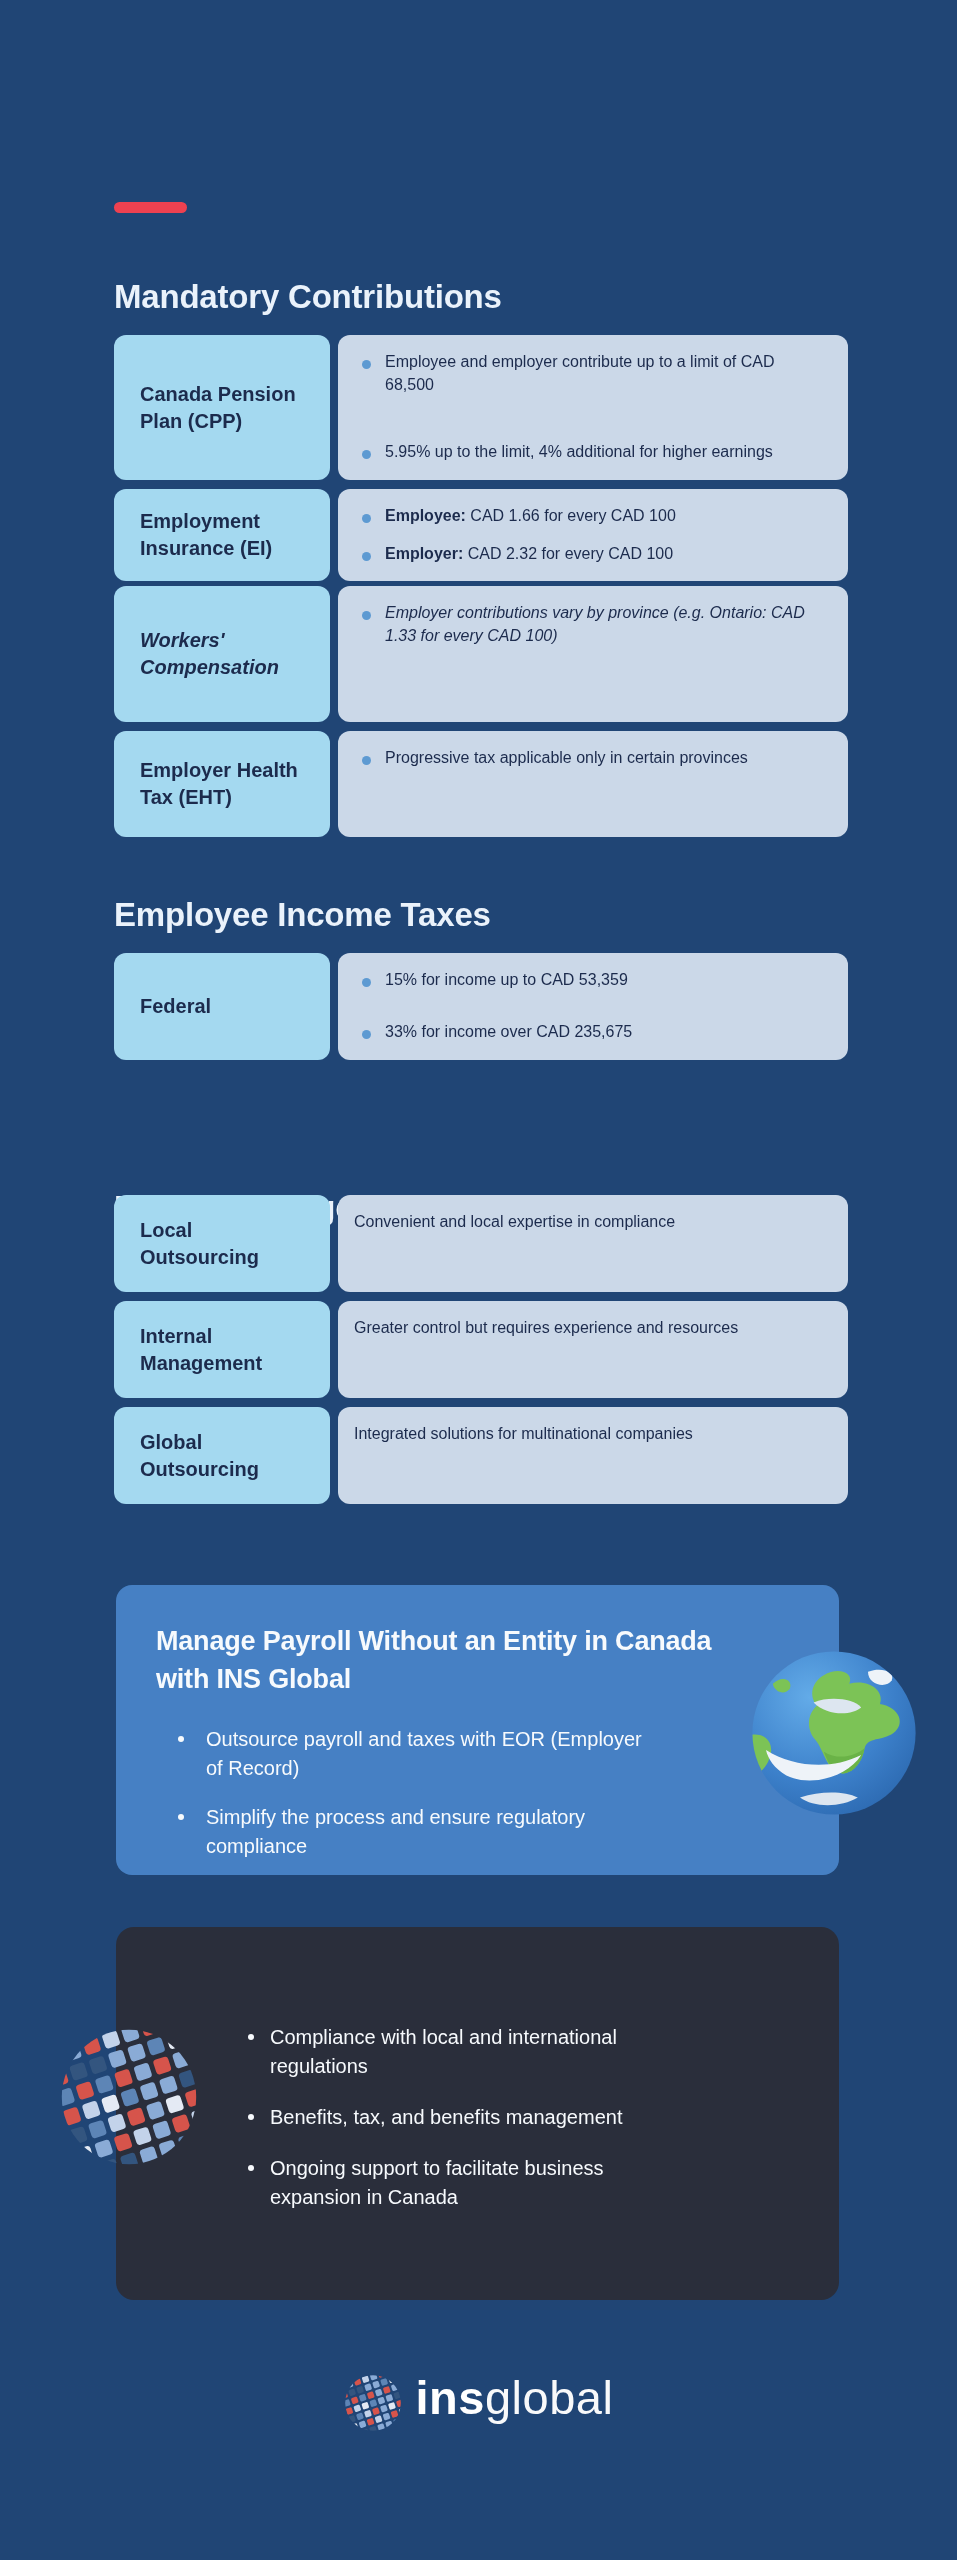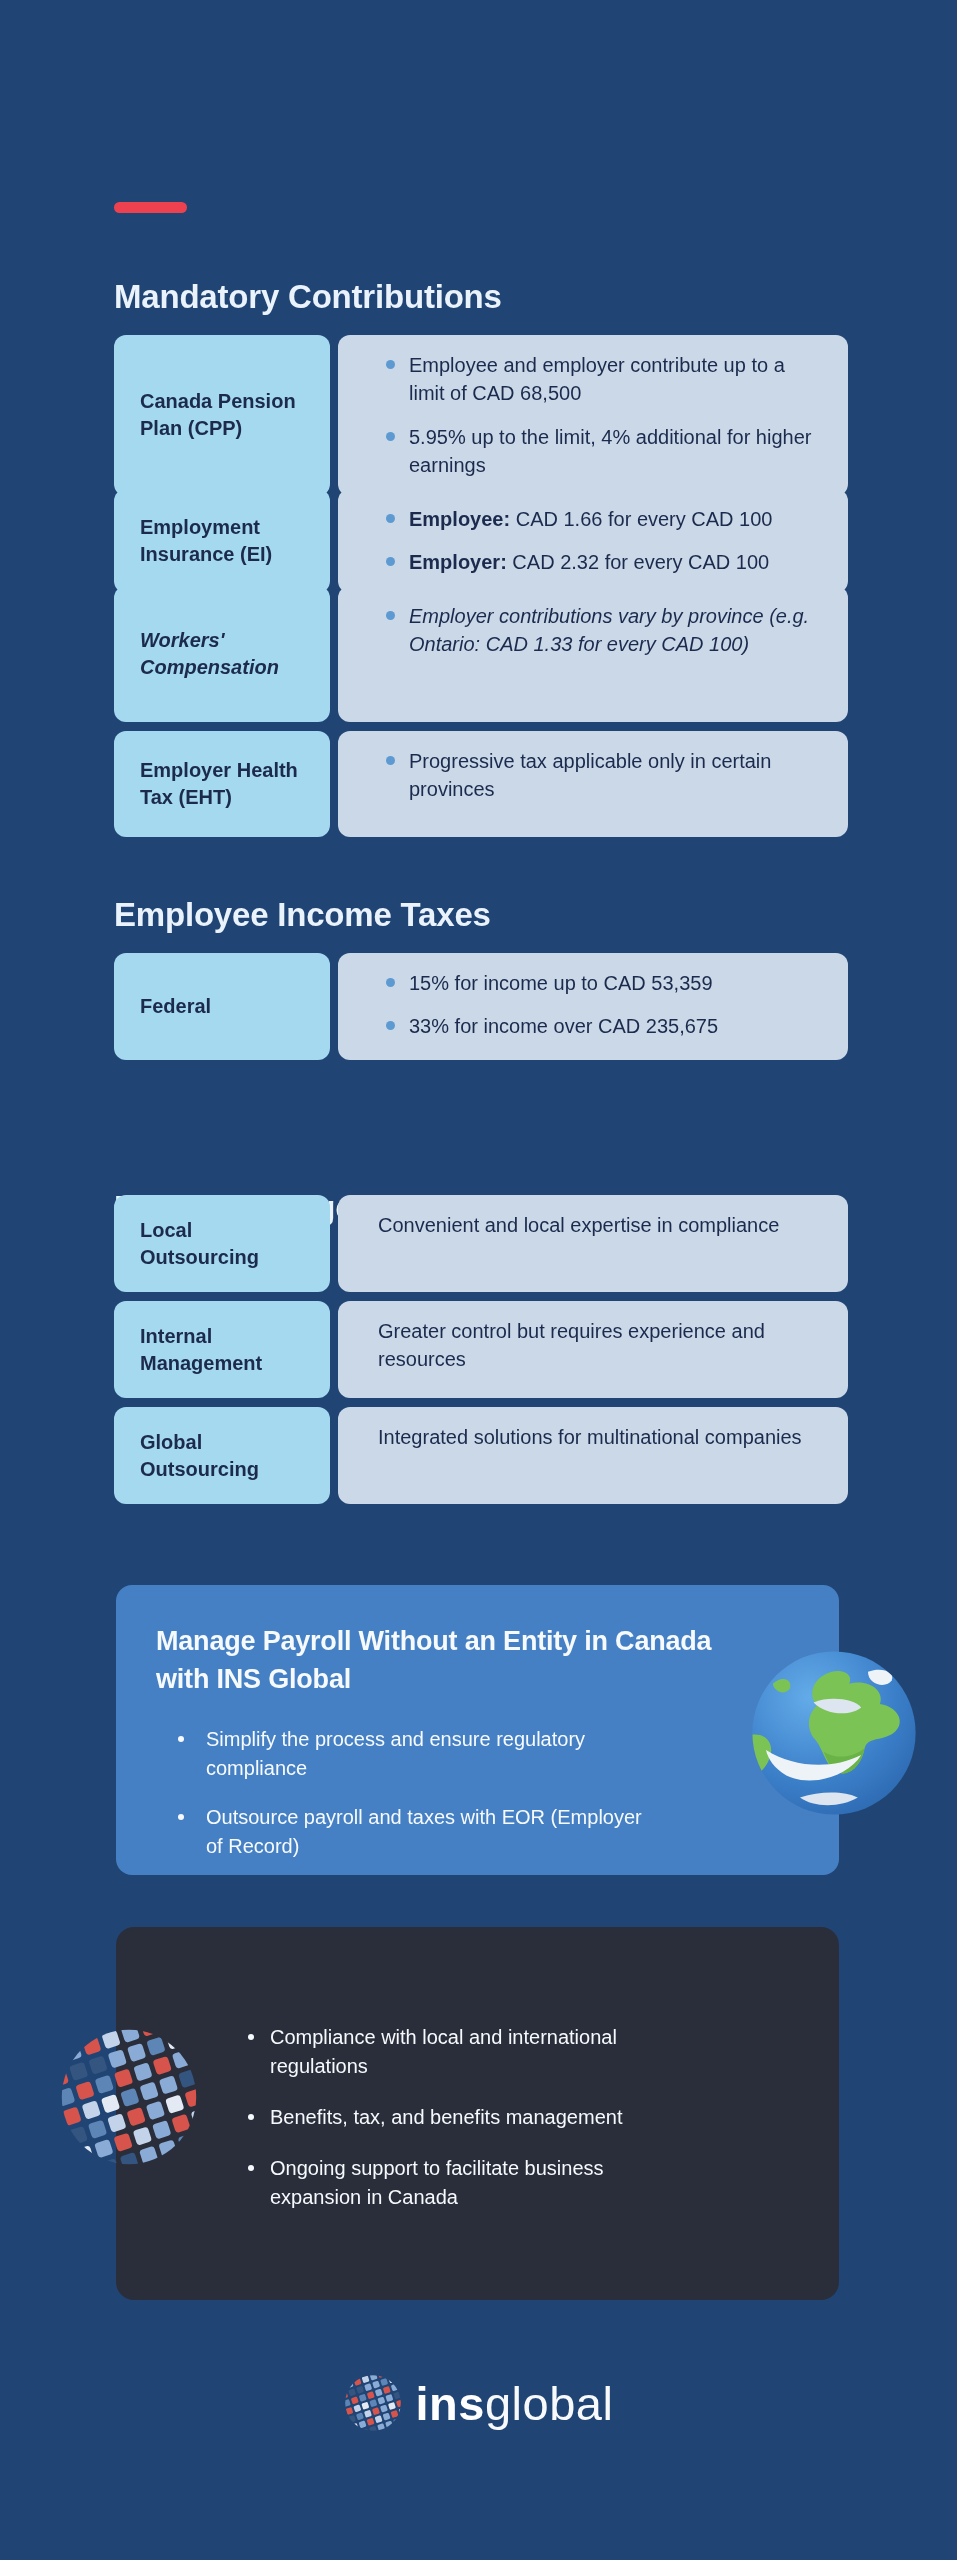--- a/index.html
+++ b/index.html
@@ -30,21 +30,21 @@
 
   
   .tbl{left:114px; width:734px; display:flex; flex-direction:column; gap:9px;}
   #t1{top:335px;} #t2{top:953px;} #t3{top:1195px;}
   .trow{display:grid; grid-template-columns:216px 1fr; column-gap:8px;}
   .h145{height:145px;} .h88{height:88px;} .h136{height:136px;font-style:italic;} .h106{height:106px;}
   .h107{height:107px;} .h97{height:97px;}
   .cl{background:var(--cell-left); border-radius:12px; display:flex; align-items:center;
       padding:10px 18px 10px 26px; font-weight:700; font-size:20px; line-height:1.35;}
   .cr{background:var(--cell-right); border-radius:12px; display:flex; flex-direction:column;
-      justify-content:flex-start; gap:15px; padding:16px 34px 16px 40px; font-size:20px; line-height:1.42;}
+      justify-content:space-between; gap:15px; padding:16px 34px 16px 16px; font-size:16px; line-height:1.42;}
   .blt{display:flex; align-items:flex-start;}
   .dot{flex:0 0 9px; width:9px; height:9px; border-radius:50%; background:var(--dot); margin:9px 14px 0 8px;}
   .bb{font-weight:700;}
   .cr p{max-width:440px;}
   .cr.plain p{max-width:470px;}
 
   
   .promo{left:116px; top:1585px; width:723px; height:290px; background:var(--promo);
          border-radius:16px; color:var(--white); padding:38px 60px 0 40px;}
   .promo h3{font-size:27px; font-weight:700; line-height:1.4; max-width:565px; letter-spacing:-.2px;}
@@ -57,21 +57,21 @@
   .benefits{left:116px; top:1927px; width:723px; height:373px; background:var(--darkbox);
             border-radius:18px; color:var(--white); padding:62px 40px 0 132px;}
   .benefits h3{font-size:27px; font-weight:700; letter-spacing:-.2px; text-align:center; margin-left:-80px;}
   .benefits .wlist{margin-top:34px; gap:22px;}
   .benefits .wlist .dot{margin:11px 16px 0 0;}
   .benefits .wlist p{max-width:430px;}
   .mosaic{display:block; line-height:0;}
   .benefits .mosaic{position:absolute; left:-57px; top:100px;}
 
   
-  .footer{left:0; top:2374px; width:957px; display:flex; justify-content:center; align-items:center; gap:14px;}
+  .footer{left:0; top:2374px; width:957px; display:flex; justify-content:center; align-items:flex-start; gap:14px;}
   .brand{font-size:47px; color:#ffffff; letter-spacing:.5px; line-height:1;}
   .brand .b{font-weight:800;}
   .brand .l{font-weight:300; opacity:.97;}
 </style>
 </head>
 <body>
 
 <div class="canvas">
 
   <div class="abs accent-bar"></div>
@@ -177,25 +177,25 @@
           <p>Integrated solutions for multinational companies</p>
         </div>
     </div>
   </div>
 
   <div class="abs promo">
     <h3>Manage Payroll Without an Entity in Canada with INS Global</h3>
     <div class="wlist">
       <div class="blt">
           <span class="dot"></span>
-          <p>Simplify the process and ensure regulatory compliance</p>
+          <p>Outsource payroll and taxes with EOR (Employer of Record)</p>
         </div>
       <div class="blt">
           <span class="dot"></span>
-          <p>Outsource payroll and taxes with EOR (Employer of Record)</p>
+          <p>Simplify the process and ensure regulatory compliance</p>
         </div>
     </div>
     <svg class="earth" viewBox="0 0 100 100" aria-hidden="true">
       <defs>
         <radialGradient id="ocean" cx="35%" cy="28%" r="85%">
           <stop offset="0%" stop-color="#63abe8"></stop>
             <stop offset="60%" stop-color="#3c80ca"></stop>
             <stop offset="100%" stop-color="#2a66ad"></stop>
         </radialGradient>
         <clipPath id="ec">

